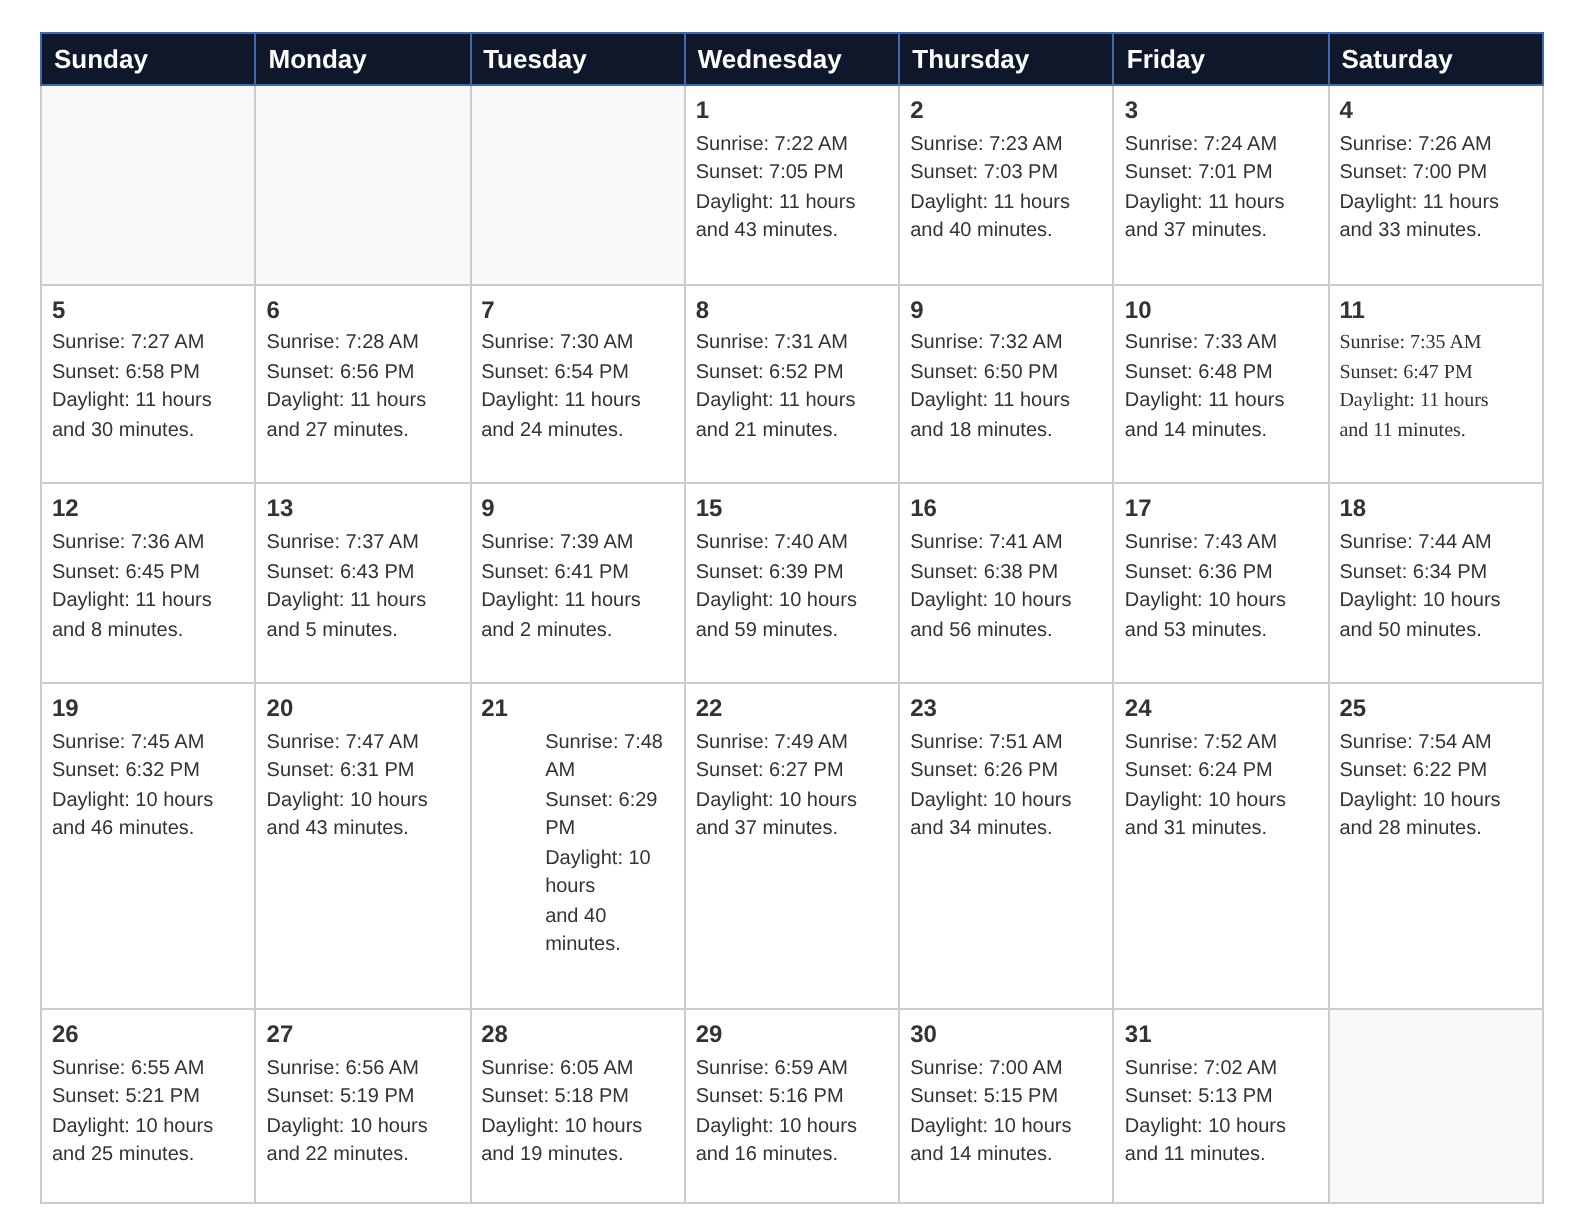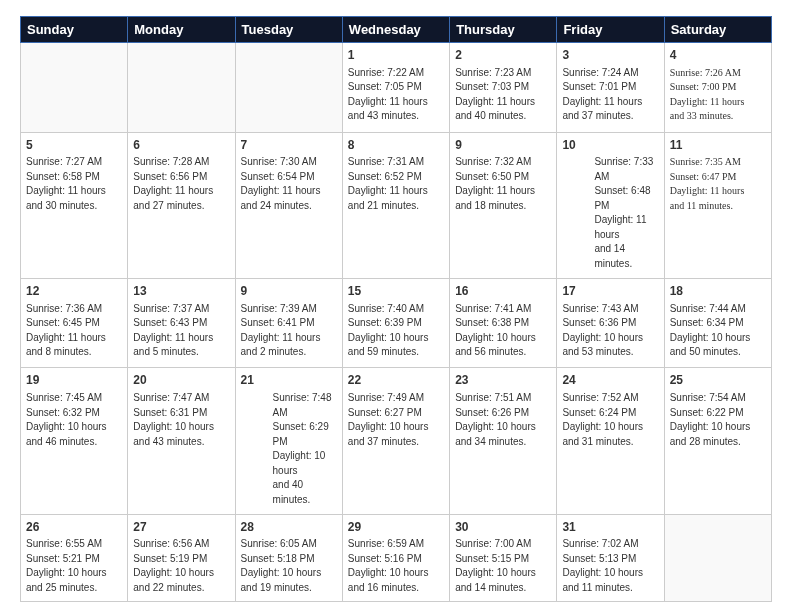--- a/index.html
+++ b/index.html
@@ -124,21 +124,21 @@
           </td>
           <td>
             <div class="day-number">3</div>
             <div class="day-info" style="white-space: pre-line;">Sunrise: 7:24 AM
 Sunset: 7:01 PM
 Daylight: 11 hours
 and 37 minutes.</div>
           </td>
           <td>
             <div class="day-number">4</div>
-            <div class="day-info" style="white-space: pre-line; font-family: Liberation Serif, serif;">Sunrise: 7:26 AM
+            <div class="day-info" style="white-space: pre-line;">Sunrise: 7:26 AM
 Sunset: 7:00 PM
 Daylight: 11 hours
 and 33 minutes.</div>
           </td>
         </tr>
         <tr>
           <td>
             <div class="day-number">5</div>
             <div class="day-info" style="white-space: pre-line;">Sunrise: 7:27 AM
 Sunset: 6:58 PM
@@ -168,21 +168,21 @@
           </td>
           <td>
             <div class="day-number">9</div>
             <div class="day-info" style="white-space: pre-line;">Sunrise: 7:32 AM
 Sunset: 6:50 PM
 Daylight: 11 hours
 and 18 minutes.</div>
           </td>
           <td>
             <div class="day-number">10</div>
-            <div class="day-info" style="white-space: pre-line; margin-left: 32px;">Sunrise: 7:33 AM
+            <div class="day-info" style="white-space: pre-line;">Sunrise: 7:33 AM
 Sunset: 6:48 PM
 Daylight: 11 hours
 and 14 minutes.</div>
           </td>
           <td>
             <div class="day-number">11</div>
             <div class="day-info" style="white-space: pre-line; font-family: Liberation Serif, serif;">Sunrise: 7:35 AM
 Sunset: 6:47 PM
 Daylight: 11 hours
 and 11 minutes.</div>

